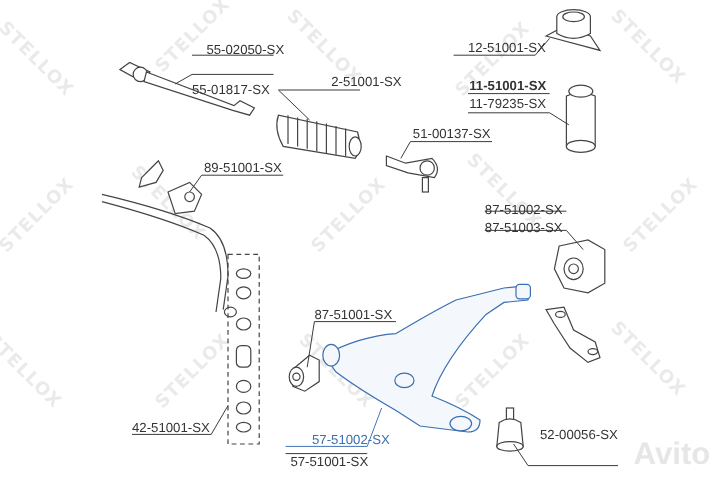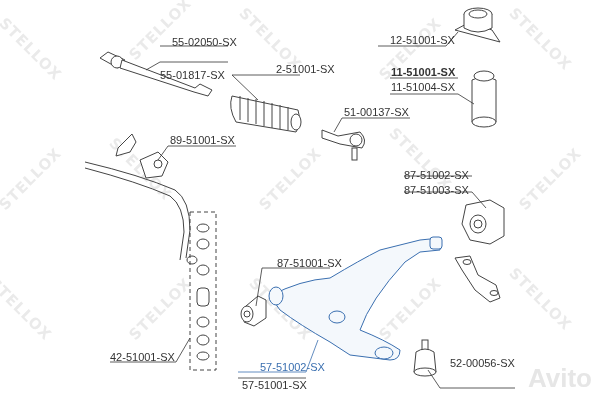--- a/index.html
+++ b/index.html
@@ -136,24 +136,24 @@
     <path d="M110 362 L176 362 L190 338"></path>
     <path d="M440 388 L515 388 M440 388 L428 370"></path>
   </g>
 </svg>
 
 <div class="lbl" style="left:172px;top:36px;">55-02050-SX</div>
 <div class="lbl" style="left:160px;top:69px;">55-01817-SX</div>
 <div class="lbl" style="left:276px;top:63px;">2-51001-SX</div>
 <div class="lbl" style="left:390px;top:34px;">12-51001-SX</div>
 <div class="lbl" style="left:391px;top:66px;font-weight:bold;">11-51001-SX</div>
-<div class="lbl" style="left:391px;top:81px;">11-51004-SX</div>
+<div class="lbl" style="left:391px;top:81px;">11-79235-SX</div>
 <div class="lbl" style="left:344px;top:106px;">51-00137-SX</div>
 <div class="lbl" style="left:170px;top:134px;">89-51001-SX</div>
 <div class="lbl" style="left:404px;top:169px;">87-51002-SX</div>
 <div class="lbl" style="left:404px;top:184px;">87-51003-SX</div>
-<div class="lbl" style="left:277px;top:257px;">87-51001-SX</div>
+<div class="lbl" style="left:262px;top:257px;">87-51001-SX</div>
 <div class="lbl blue" style="left:260px;top:361px;">57-51002-SX</div>
 <div class="lbl" style="left:242px;top:379px;">57-51001-SX</div>
 <div class="lbl" style="left:110px;top:351px;">42-51001-SX</div>
 <div class="lbl" style="left:450px;top:357px;">52-00056-SX</div>
 
 <div class="avito">Avito</div>
 
 </body></html>

